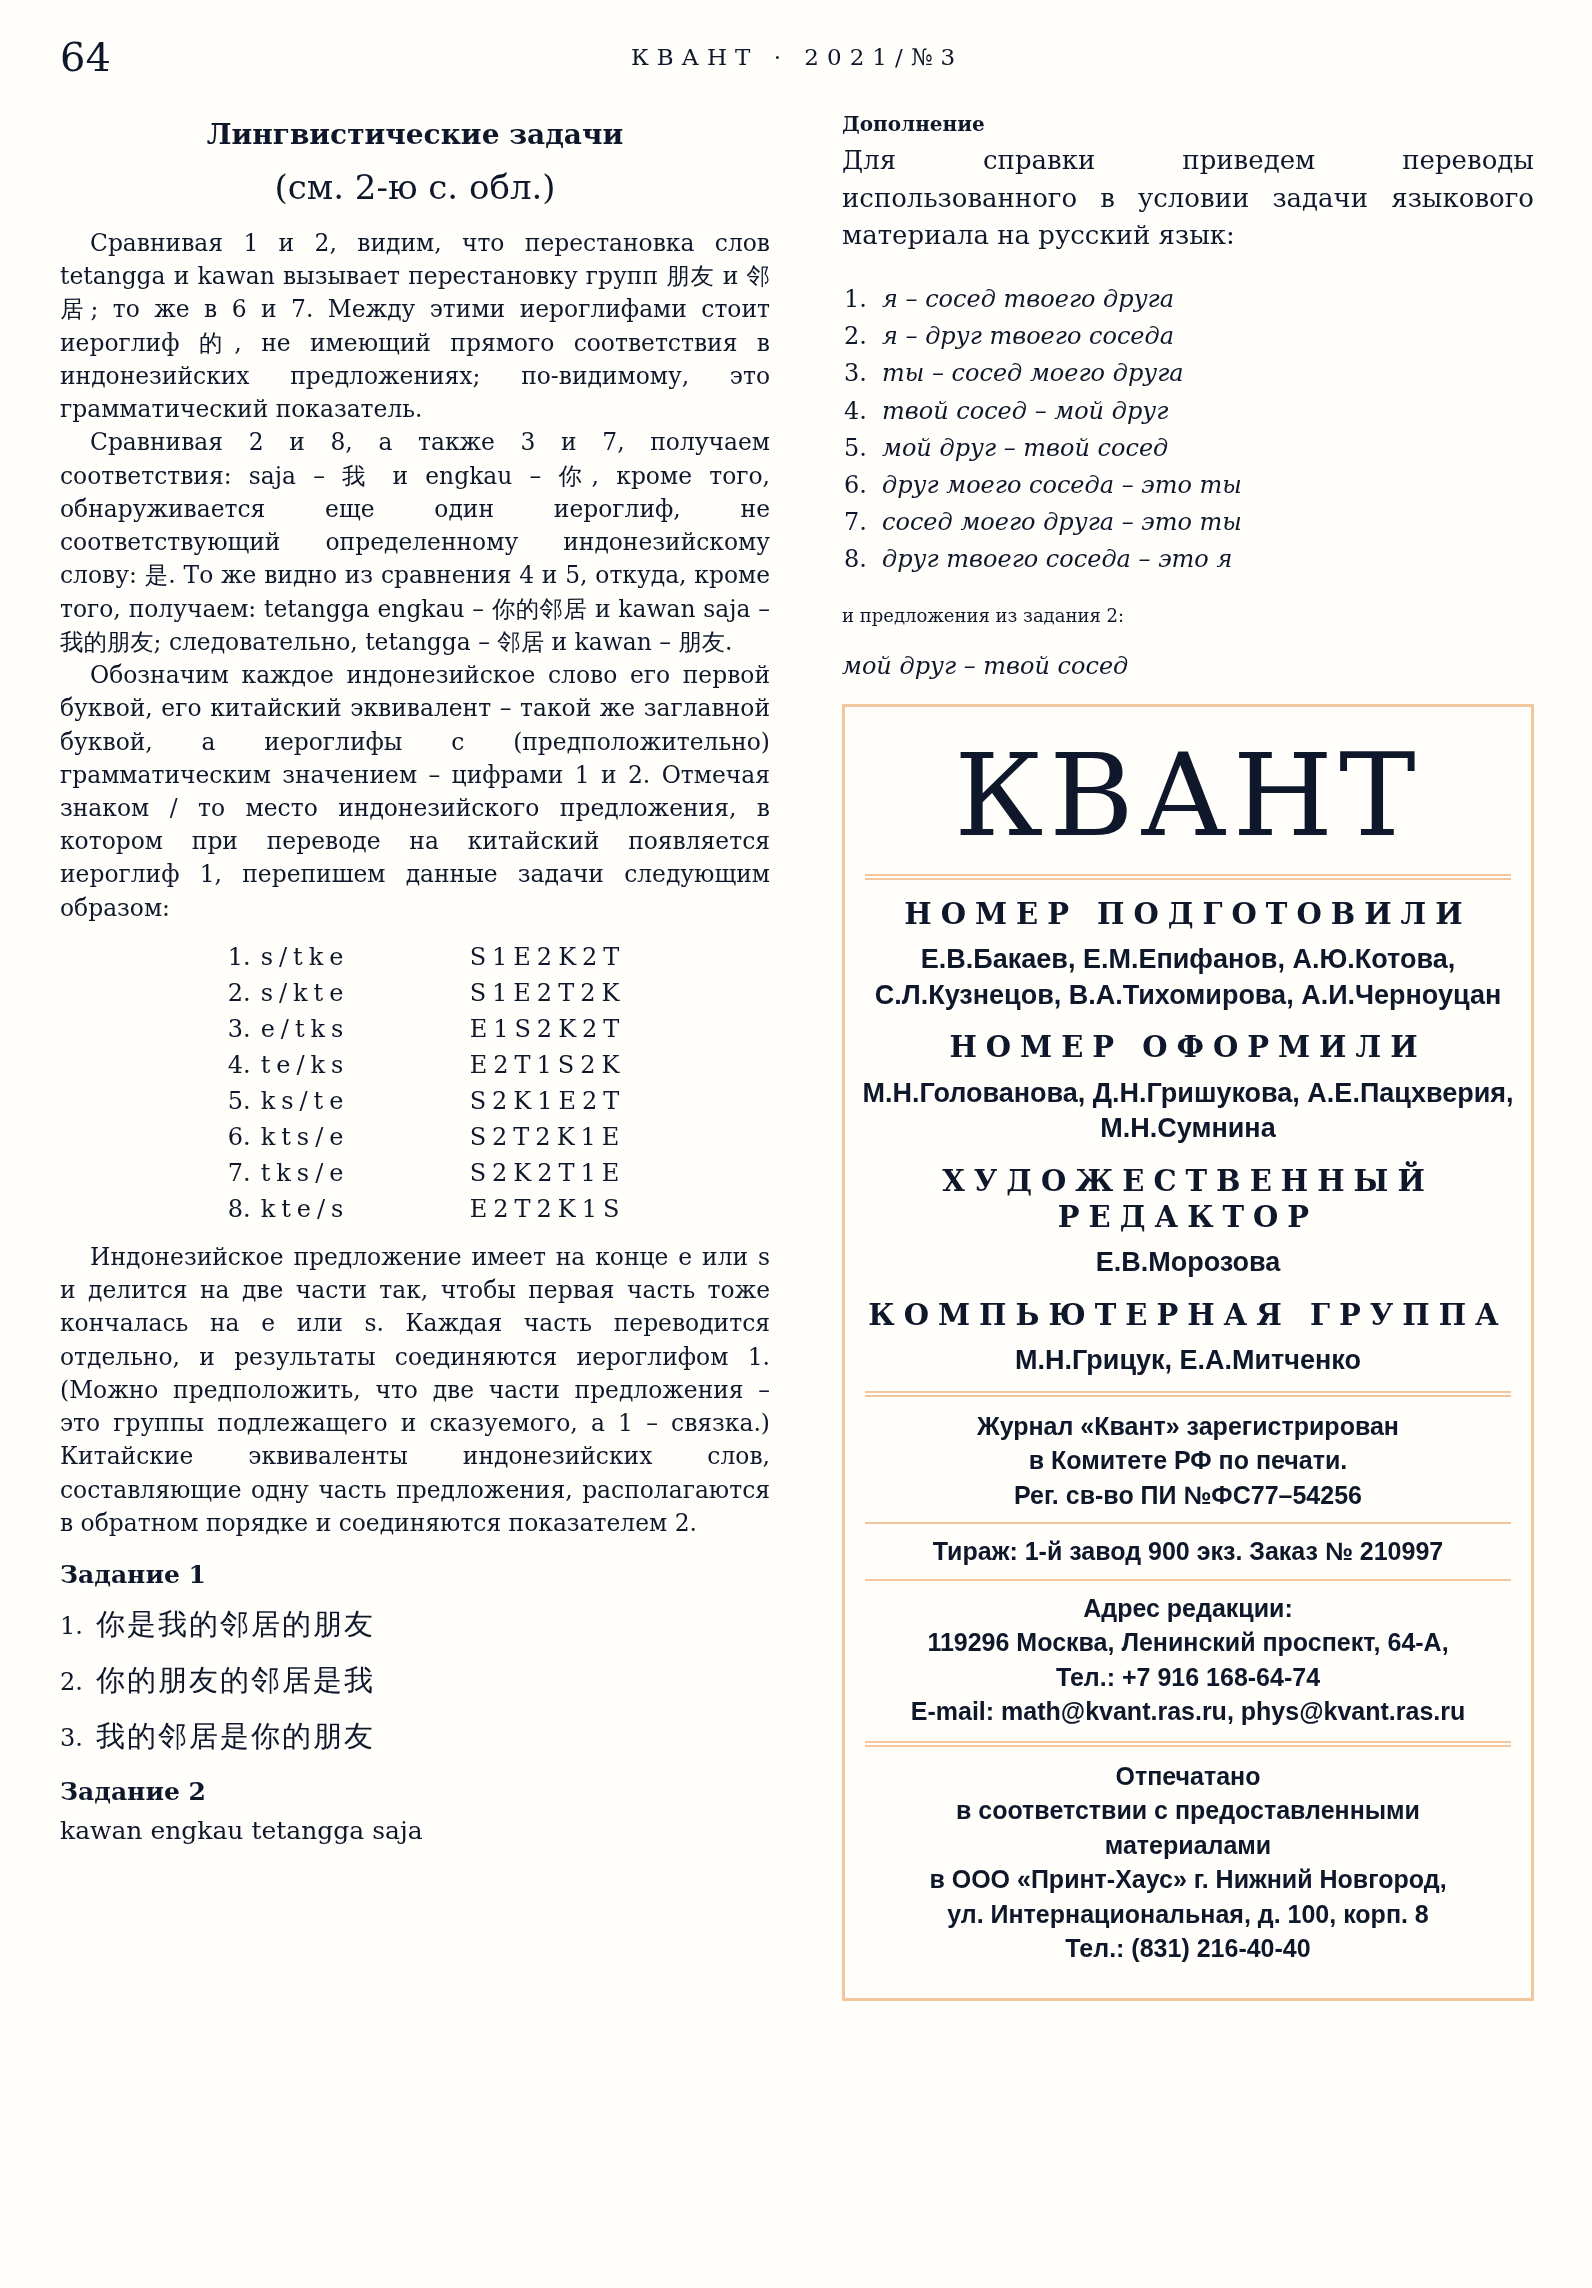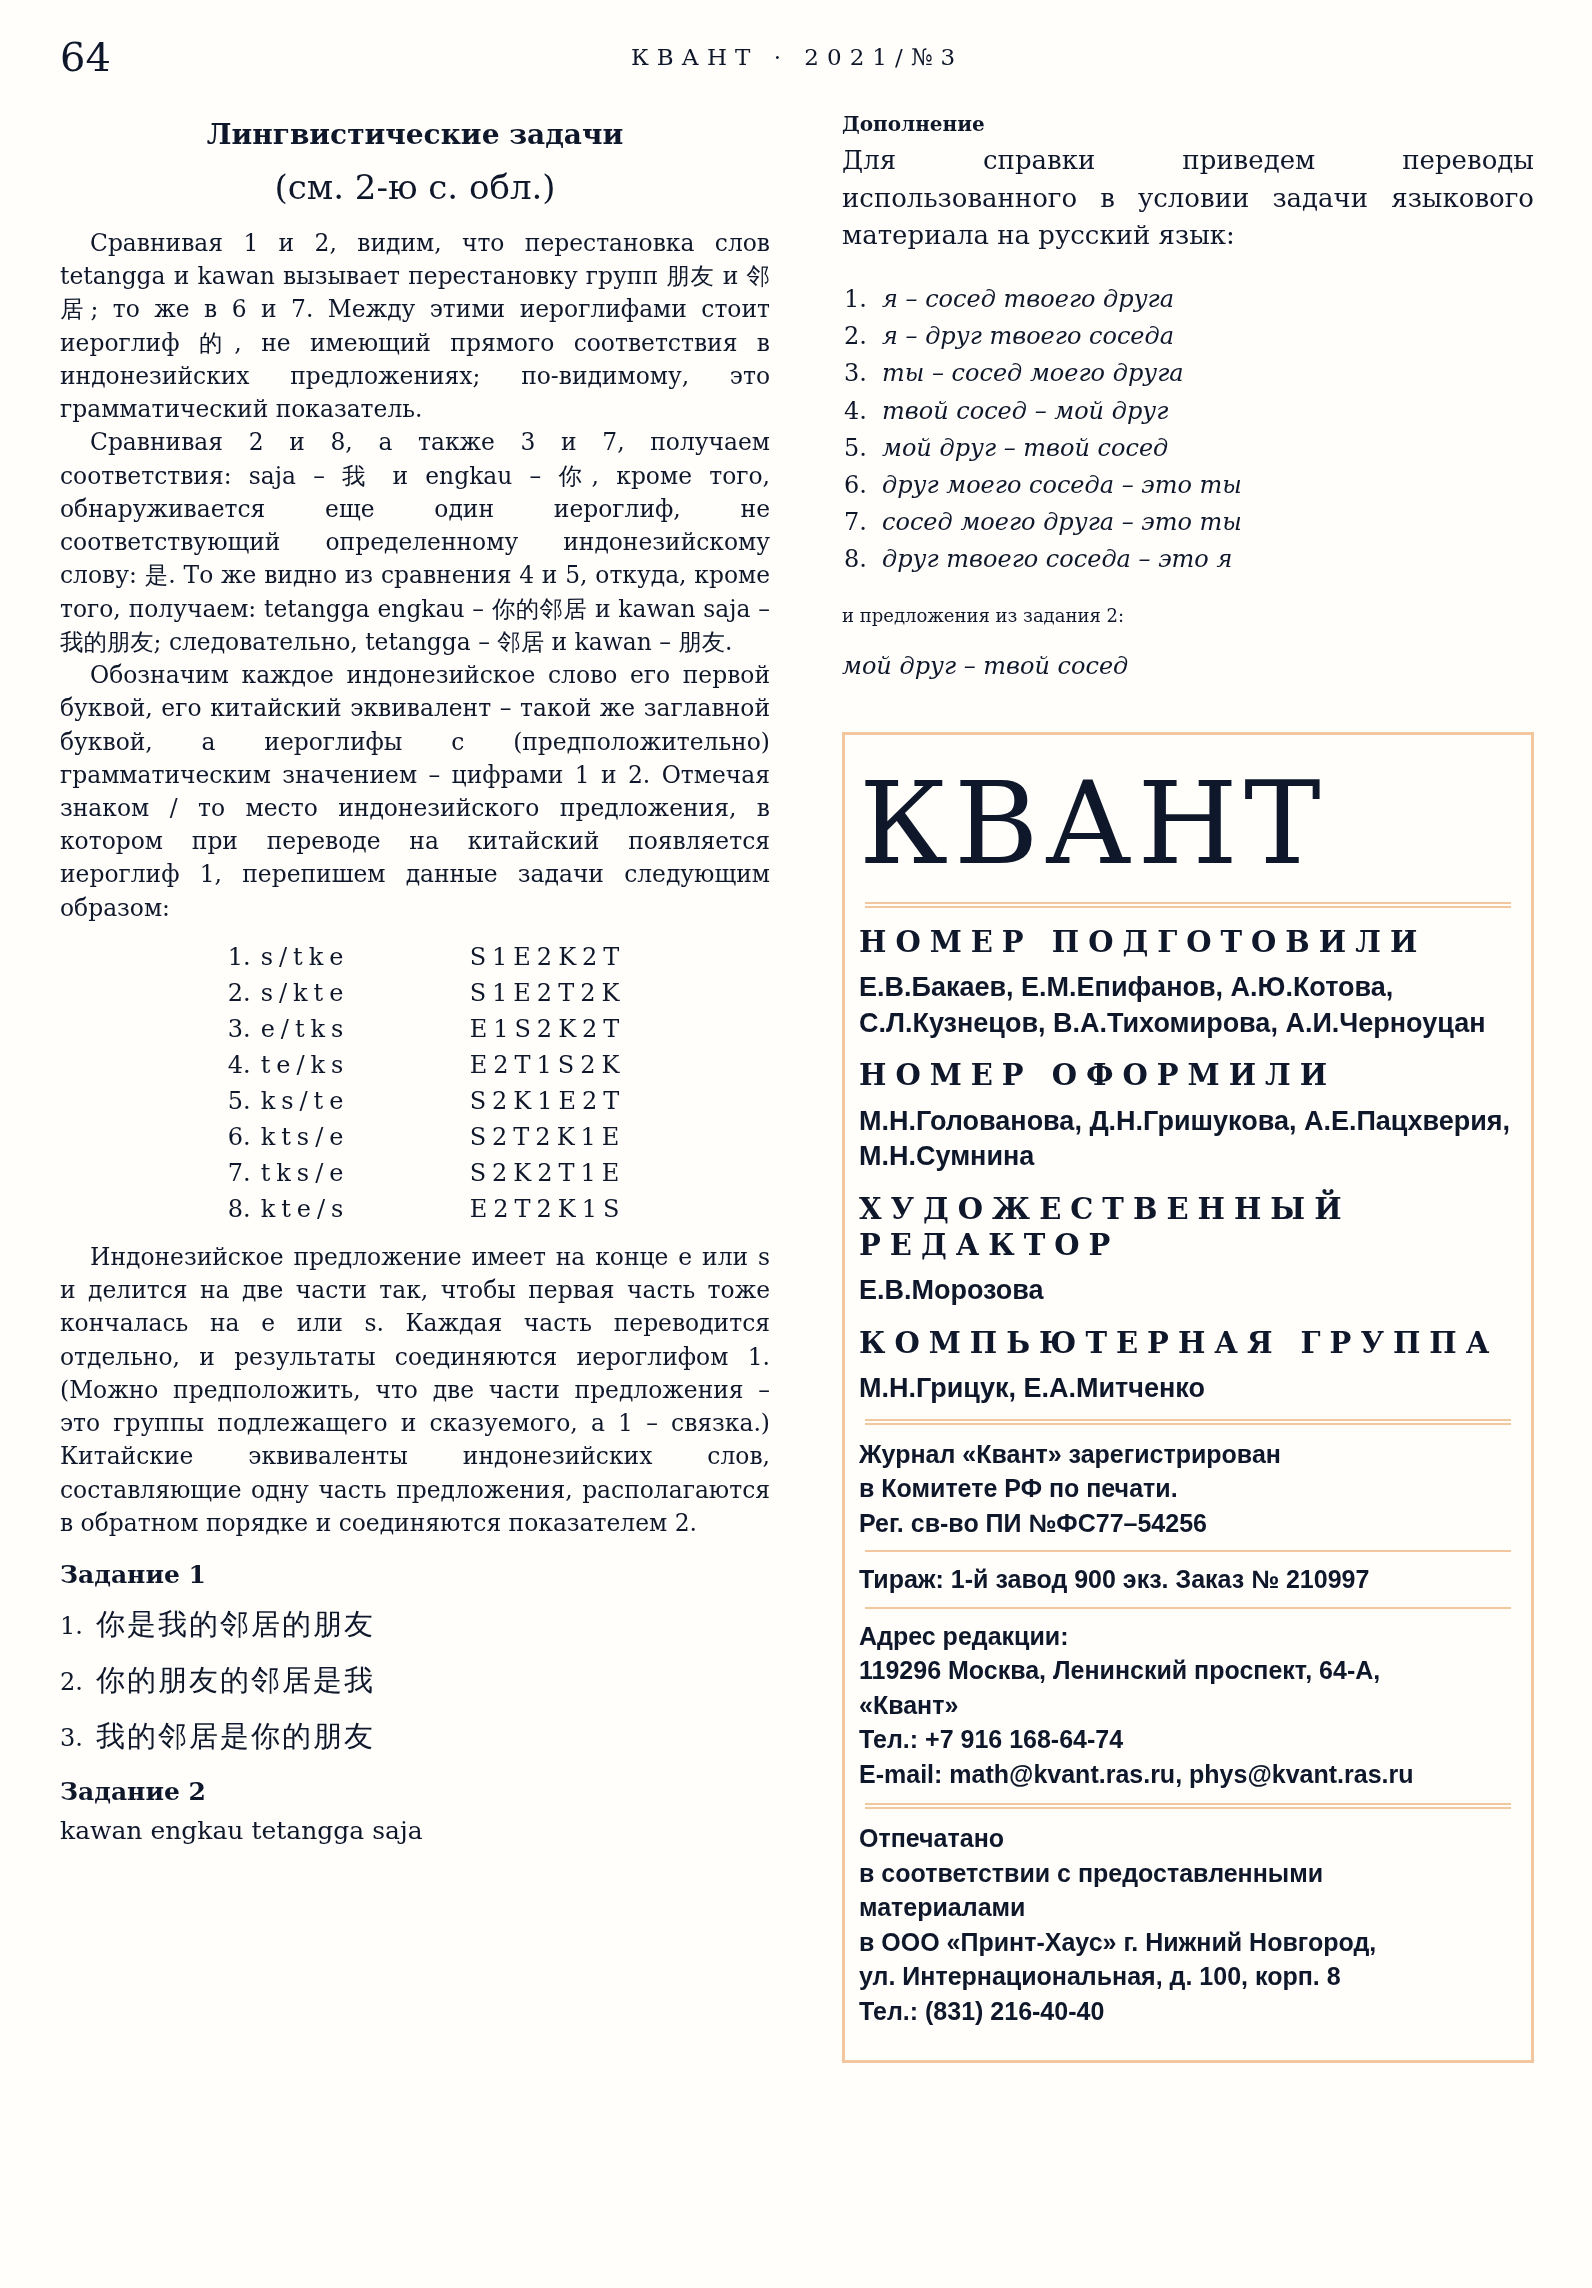--- a/index.html
+++ b/index.html
@@ -36,21 +36,22 @@
   .add-h { font-size:20px; font-weight:bold; margin-bottom:6px; }
   .add-intro { font-size:26px; line-height:1.45; text-align:justify; }
   .tr-list { margin:26px 0 0 2px; }
   .tr-item { display:flex; font-size:24px; line-height:1.55; }
   .tr-num { width:38px; }
   .tr-text { font-style:italic; }
   .add-outro { font-size:18px; margin-top:26px; }
   .add-answer { font-size:24px; font-style:italic; margin-top:26px; }
   
   .imprint {
-    margin-top:52px; border:3px solid #f3c79e; padding:24px 14px 26px;
+    margin-top:24px; border:3px solid #f3c79e; padding:24px 14px 26px;
+    text-align:center;
   }
   .masthead { font-size:115px; line-height:1.02; letter-spacing:6px;
     font-weight:500; margin:6px 0 20px; }
   .dbl { border-top:2px solid #f3c79e; border-bottom:2px solid #f3c79e;
     height:6px; margin:12px 6px; }
   .sgl { border-top:2px solid #f3c79e; height:0; margin:10px 6px; }
   .grp-h { font-size:29px; font-weight:600; letter-spacing:9px;
     line-height:1.25; margin:16px 0 10px; }
   .grp-n { font-family:"Liberation Sans",sans-serif; font-weight:bold;
     font-size:27px; line-height:1.32; margin-bottom:8px; }
@@ -203,21 +204,20 @@
 
         <div class="regblock">
           <div class="bline">Журнал «Квант» зарегистрирован</div>
           <div class="bline">в Комитете РФ по печати.</div>
           <div class="bline">Рег. св-во ПИ №ФС77–54256</div>
           <div class="sgl"></div>
           <div class="bline">Тираж: 1-й завод 900 экз. Заказ № 210997</div>
           <div class="sgl"></div>
           <div class="bline">Адрес редакции:</div>
           <div class="bline">119296 Москва, Ленинский проспект,  64-А,</div>
-          <div class="bline">«Квант»</div>
           <div class="bline">Тел.: +7 916 168-64-74</div>
           <div class="bline">E-mail: math@kvant.ras.ru, phys@kvant.ras.ru</div>
         </div>
 
         <div class="dbl"></div>
 
         <div class="printblock">
           <div class="bline">Отпечатано</div>
           <div class="bline">в соответствии с предоставленными</div>
           <div class="bline">материалами</div>

